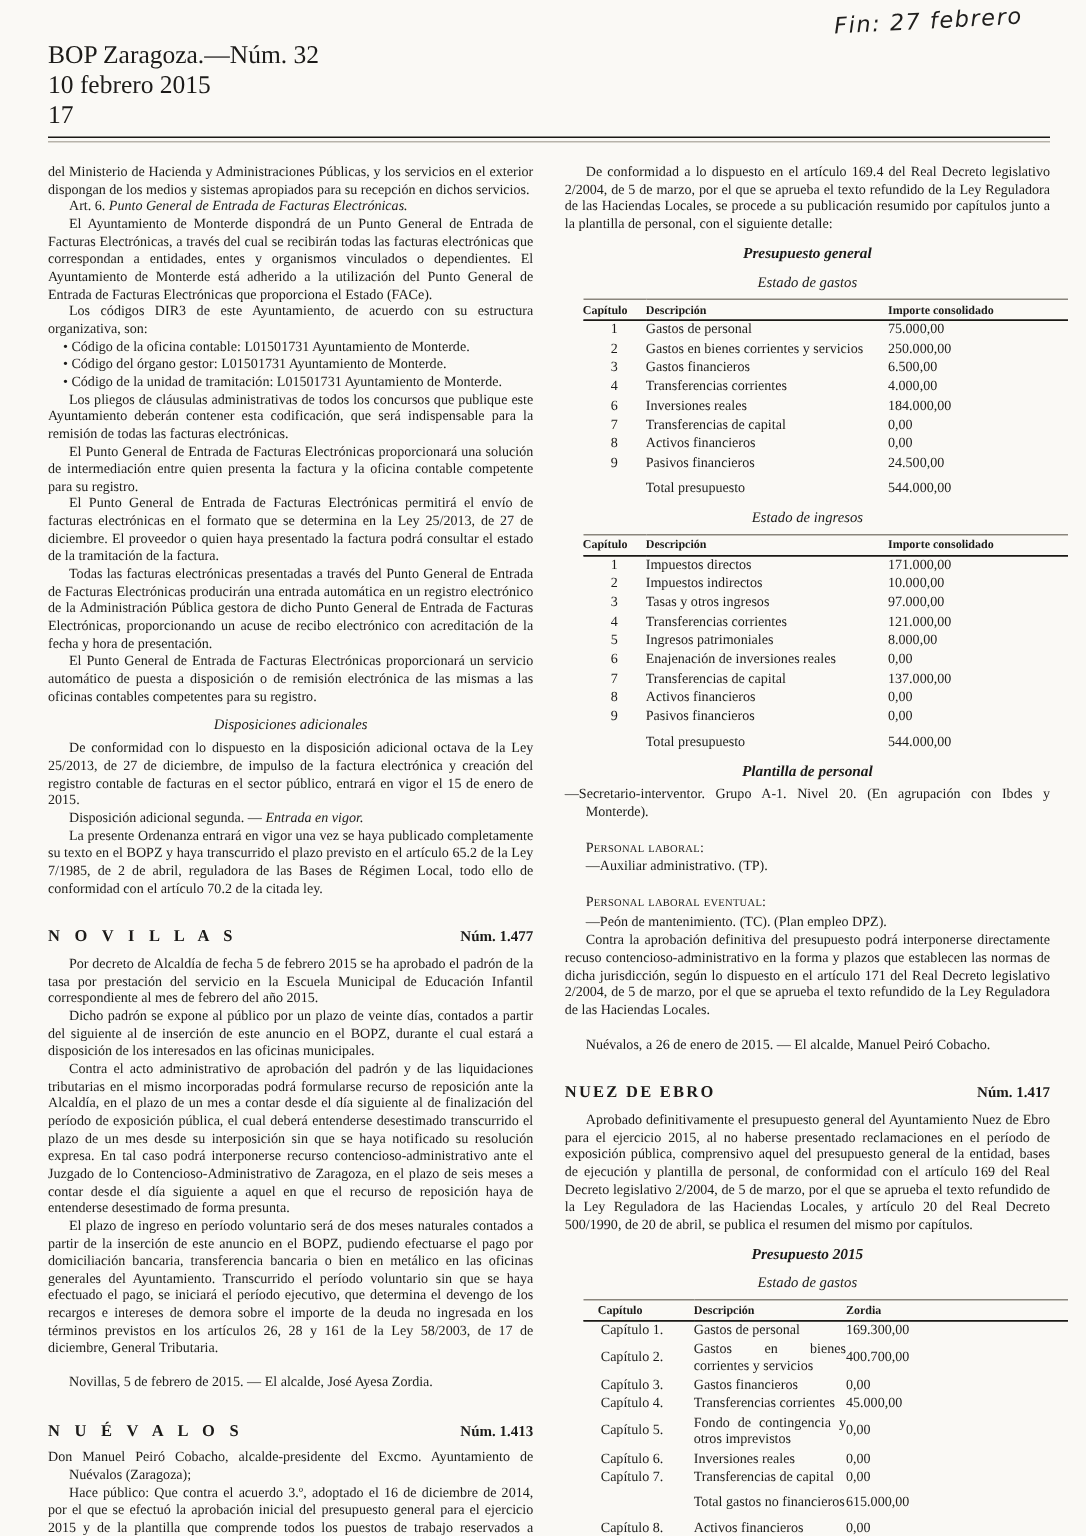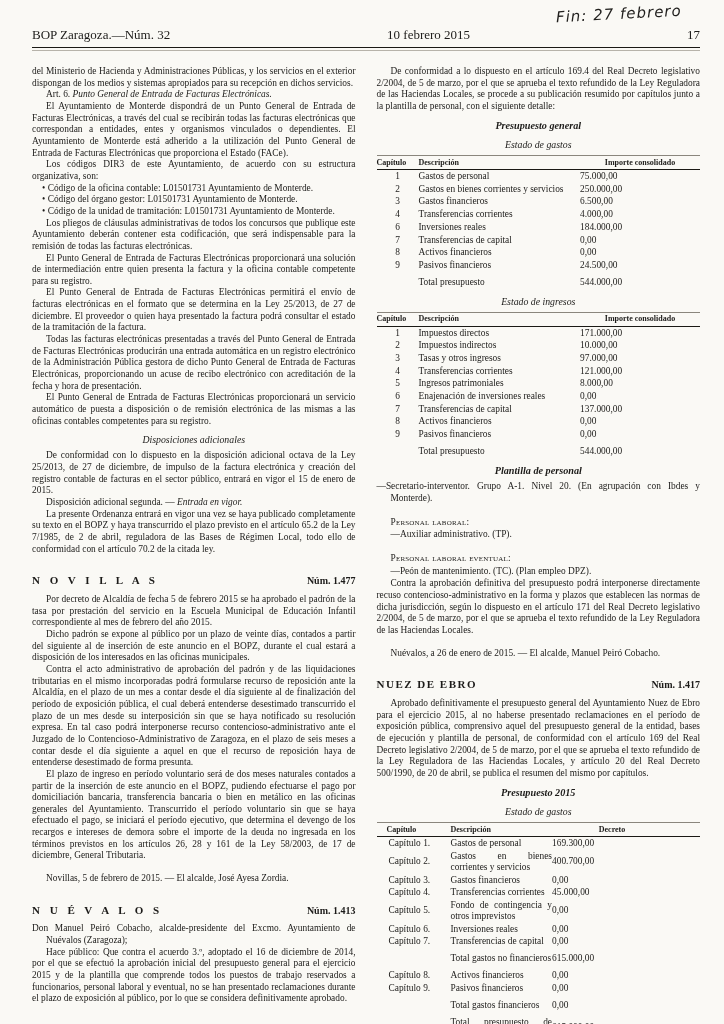--- a/index.html
+++ b/index.html
@@ -16,47 +16,47 @@
     padding:27px 24px 0 32px;
     overflow:hidden;
   }
   .annotation{
     position:absolute;top:5px;right:42px;
     font-family:"DejaVu Sans", sans-serif;
     font-style:italic;font-size:15px;letter-spacing:1px;
     transform:rotate(-3deg);
     color:#201f1d;
   }
-  header{display:flex;align-items:flex-start;font-size:13px;}
+  header{display:flex;align-items:flex-start;font-size:17px;flex-direction:column;}
   .h-left{flex:0 0 auto;}
   .h-center{flex:1;text-align:center;}
   .h-right{flex:0 0 auto;}
   .rule{margin-top:4px;height:2px;border-top:1.8px solid #1a1915;border-bottom:1px solid #b7b3aa;}
   .cols{display:flex;gap:21px;margin-top:15px;}
   .col{width:324px;font-size:9.4px;line-height:1.24;text-align:justify;}
   p{margin:0;text-indent:14px;}
   p.noind{text-indent:0;}
   p.bullet{text-indent:10px;}
   p.hang{text-indent:-14px;padding-left:14px;}
   p.ind{text-indent:14px;}
   .it{font-style:italic;}
   .smallcaps{font-variant:small-caps;letter-spacing:.2px;margin-top:12px;}
   .cheading{text-align:center;font-style:italic;font-size:9.8px;margin:7px 0 4px;text-indent:0;}
   .cheading.bold{font-weight:bold;font-size:10.2px;}
   .sec{display:flex;justify-content:space-between;align-items:baseline;margin:19px 0 6px;gap:15px;}
   .sec .name{font-weight:bold;letter-spacing:3.5px;font-size:11px;}
   .sec .num{font-weight:bold;font-size:10px;}
   .sign{margin-top:11px;}
-  table.btable{width:100%;border-collapse:collapse;margin:3px 0 2px;table-layout:fixed;}
+  table.btable{width:100%;border-collapse:collapse;margin:3px 12px 2px;table-layout:fixed;}
   .btable th{
     font-size:8px;font-weight:bold;padding:1.5px 0;
     border-top:.8px solid #8a867d;border-bottom:1.4px solid #1a1915;
     text-align:left;
   }
-  .btable th:last-child{text-align:center;}
+  .btable th:last-child{text-align:left;}
   .btable td{padding:.8px 0;font-size:9.4px;line-height:1.18;}
   .btable td:last-child{text-align:left;}
   .btable tr.gap td{padding-top:5px;}
   table.pg th:first-child,table.pg td:first-child{width:42px;}
   table.pg td:first-child{text-align:center;}
   table.pg th:last-child,table.pg td:last-child{width:120px;}
   table.nz th:first-child,table.nz td:first-child{width:64px;padding-left:12px;white-space:nowrap;}
   table.nz th:first-child{padding-left:10px;}
   table.nz th:last-child,table.nz td:last-child{width:120px;padding-right:28px;}
   .plist p{margin-bottom:1px;}
@@ -255,21 +255,21 @@
       </div>
       <p>Aprobado definitivamente el presupuesto general del Ayuntamiento Nuez de Ebro para el ejercicio 2015, al no haberse presentado reclamaciones en el período de exposición pública, comprensivo aquel del presupuesto general de la entidad, bases de ejecución y plantilla de personal, de conformidad con el artículo 169 del Real Decreto legislativo 2/2004, de 5 de marzo, por el que se aprueba el texto refundido de la Ley Reguladora de las Haciendas Locales, y artículo 20 del Real Decreto 500/1990, de 20 de abril, se publica el resumen del mismo por capítulos.</p>
 
       <p class="cheading bold">Presupuesto 2015</p>
       <p class="cheading">Estado de gastos</p>
       <table class="btable nz">
         <thead>
           <tr>
             <th>Capítulo</th>
             <th>Descripción</th>
-            <th>Decreto</th>
+            <th>Zordia</th>
           </tr>
         </thead>
         <tbody>
             <tr>
               <td>Capítulo 1.</td>
               <td>Gastos de personal</td>
               <td>169.300,00</td>
             </tr>
             <tr>
               <td>Capítulo 2.</td>

